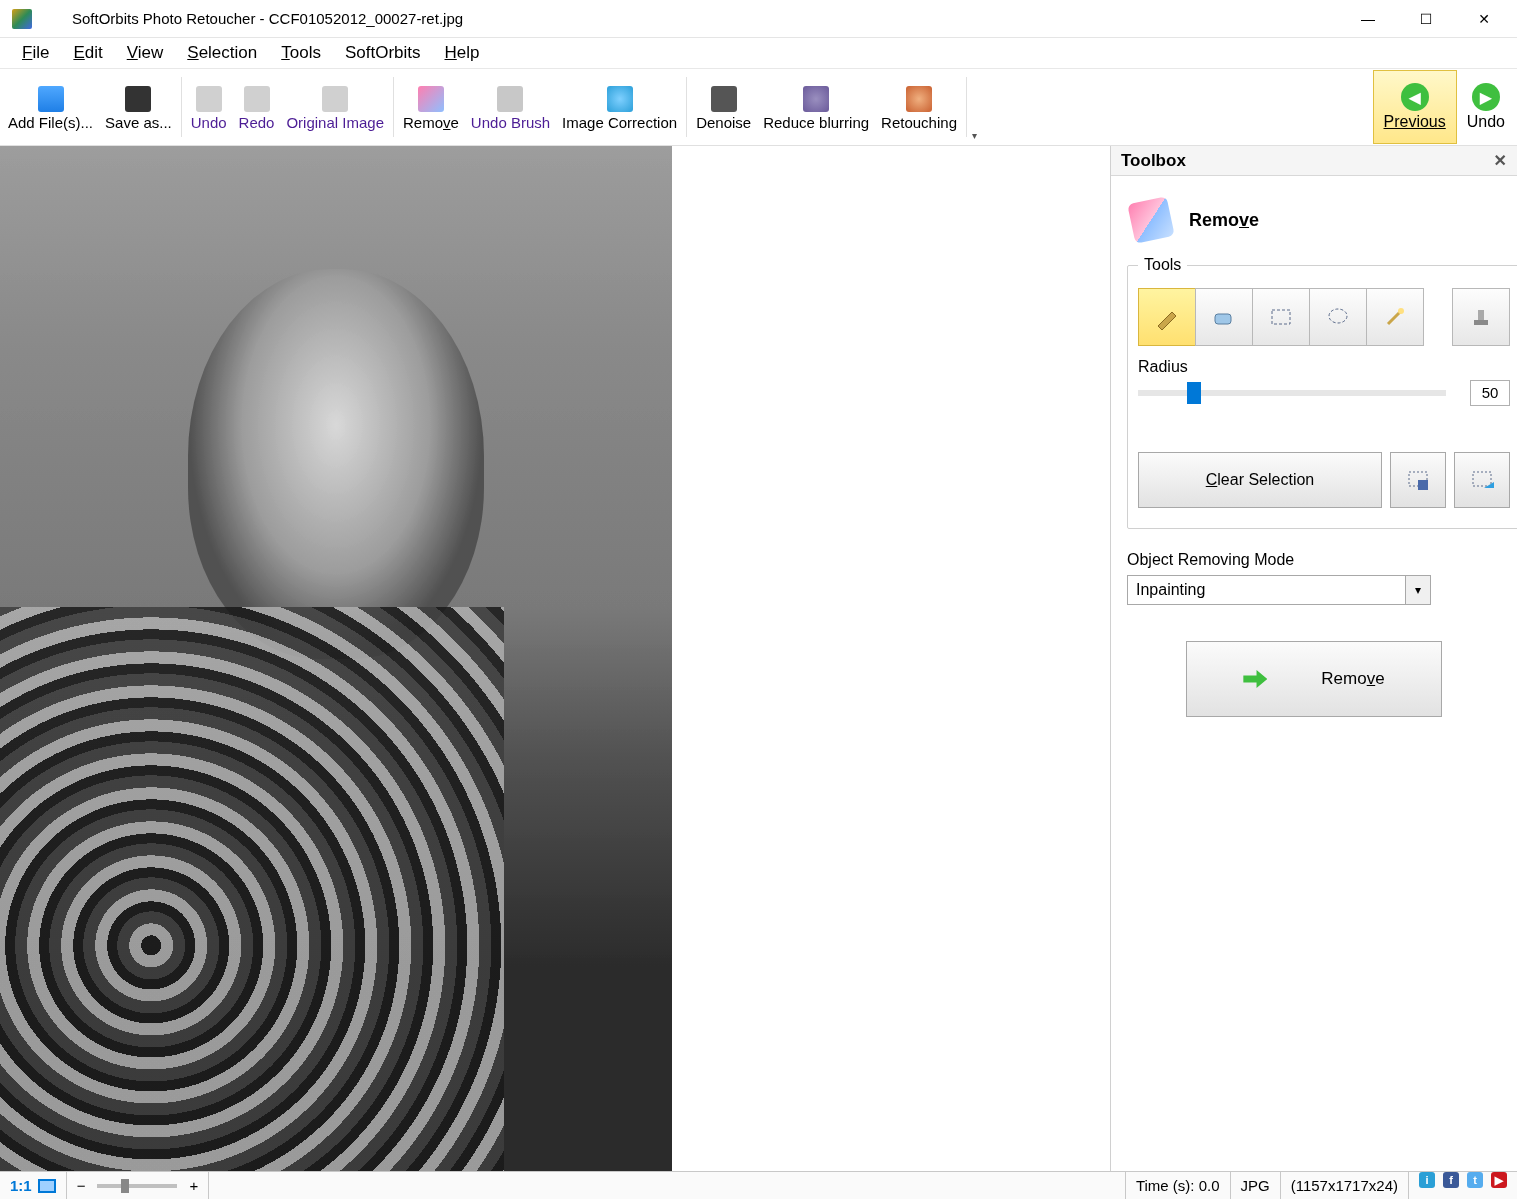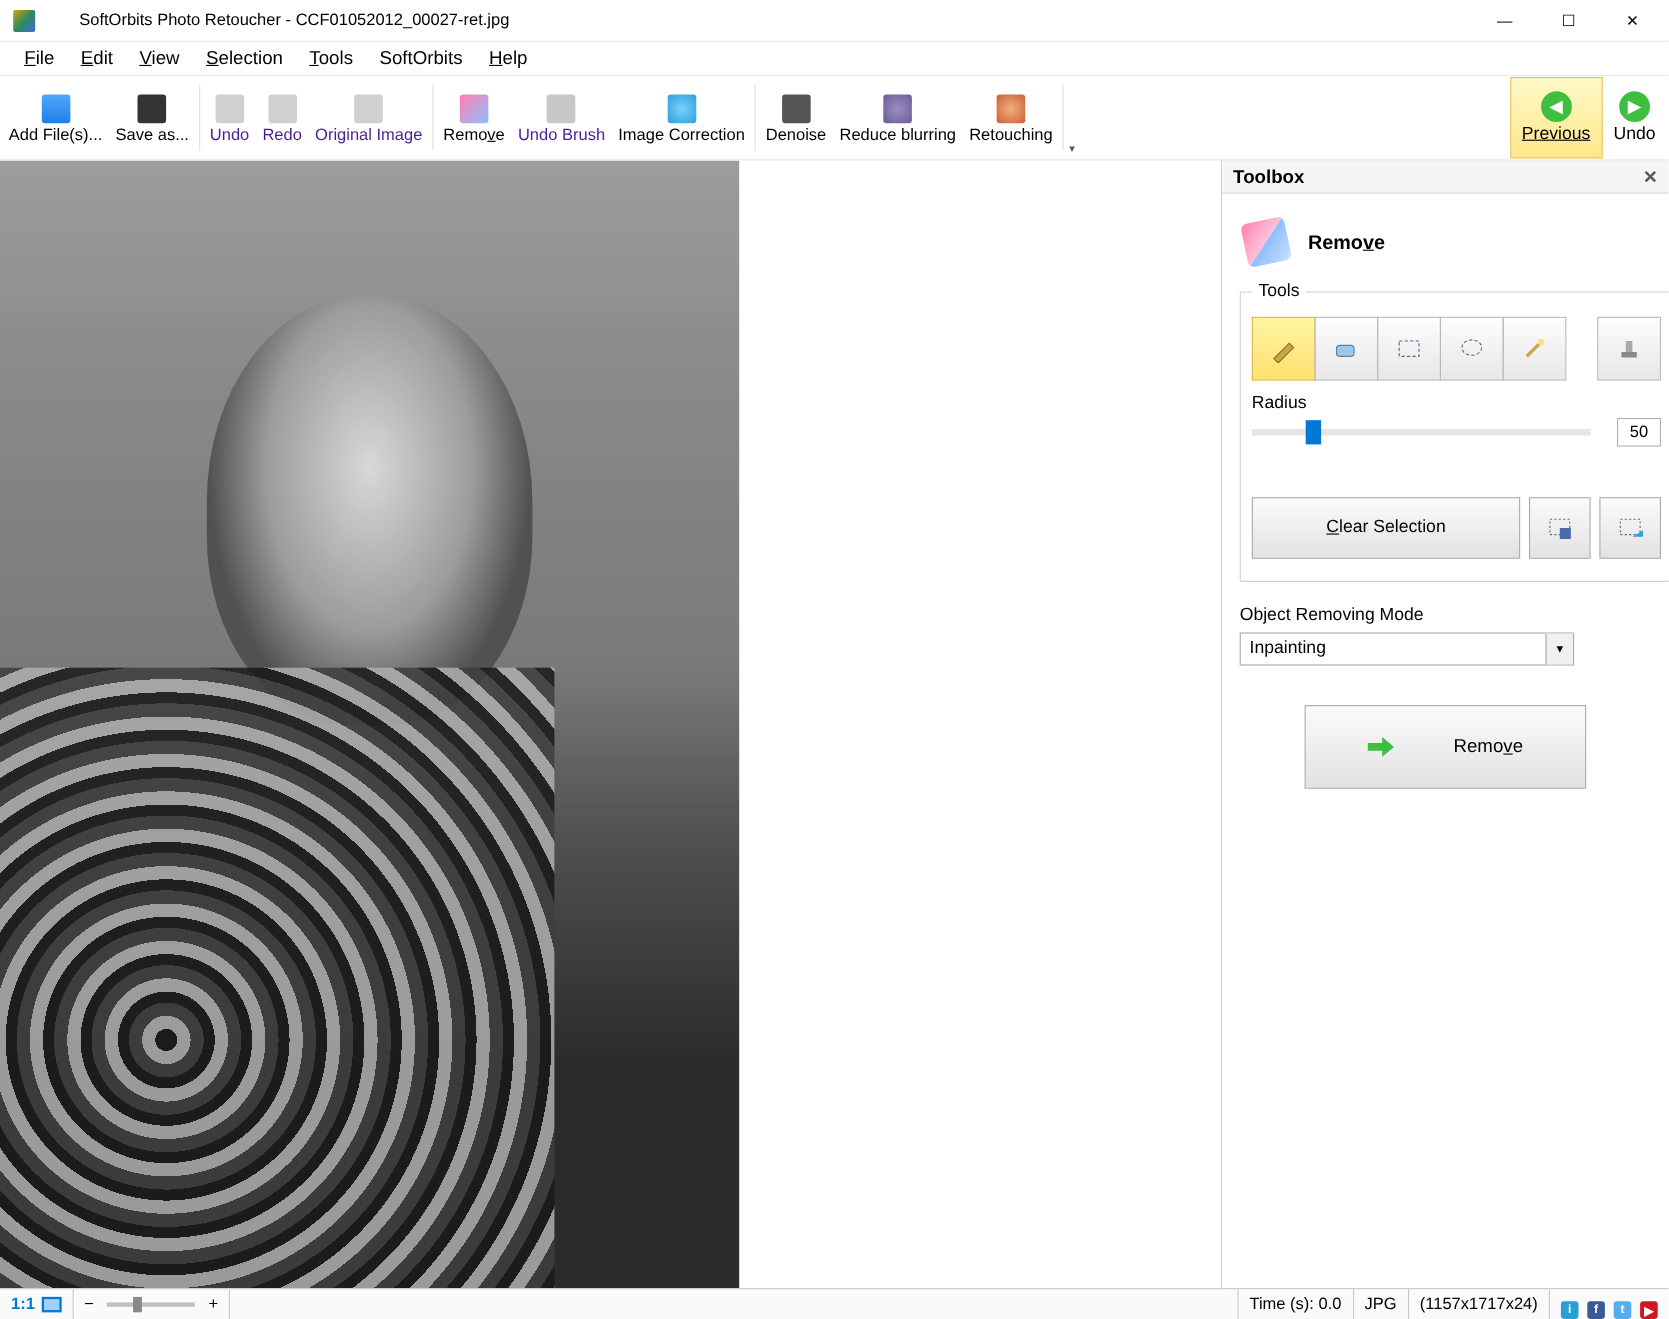--- a/index.html
+++ b/index.html
@@ -62,21 +62,21 @@
 .btn3d.wide { flex:1; }
 .btn3d.sq { width:56px; }
 
 .mode-lbl { font-size:16px; margin: 22px 0 6px; }
 .dropdown { width: 304px; height:30px; border:1px solid #a8a8a8; display:flex; align-items:center; padding:0 8px; font-size:16px; background:#fff; position:relative; cursor:pointer; }
 .dropdown::after { content:"▾"; position:absolute; right:0; top:0; width:24px; height:100%; border-left:1px solid #a8a8a8; display:flex; align-items:center; justify-content:center; background:#f0f0f0; font-size:12px; }
 .remove-btn { width: 256px; height:76px; margin: 36px auto 0; border:1px solid #a8a8a8; background: linear-gradient(#fbfbfb,#e2e2e2); display:flex; align-items:center; justify-content:center; gap:54px; font-size:17px; cursor:pointer; }
 .arrow-go { width:24px; height:18px; background:#3fbf3f; clip-path: polygon(0 30%, 55% 30%, 55% 0, 100% 50%, 55% 100%, 55% 70%, 0 70%); }
 
 
-.statusbar { height:28px; border-top:1px solid #c8c8c8; display:flex; align-items:flex-end; font-size:15px; background:#fafafa; }
+.statusbar { height:28px; border-top:1px solid #c8c8c8; display:flex; align-items:flex-start; font-size:15px; background:#fafafa; }
 .statusbar .cell { padding: 0 10px; border-right:1px solid #c8c8c8; height:100%; display:flex; align-items:center; gap:6px; }
 .statusbar .spacer { flex:1; border-right:1px solid #c8c8c8; height:100%; }
 .zoom11 { color:#0078d7; font-weight:600; }
 .fit-ico { width:18px; height:14px; border:2px solid #0078d7; background:#9fd0ff; }
 .zoom-slider { width:80px; height:4px; background:#c0c0c0; position:relative; margin: 0 6px; }
 .zoom-slider .zh { position:absolute; top:-5px; left:30%; width:8px; height:14px; background:#888; }
 .social { display:flex; gap:8px; padding:0 10px; align-items:center; }
 .sico { width:16px; height:16px; border-radius:3px; display:flex; align-items:center; justify-content:center; font-size:11px; font-weight:bold; color:#fff; }
 
 

